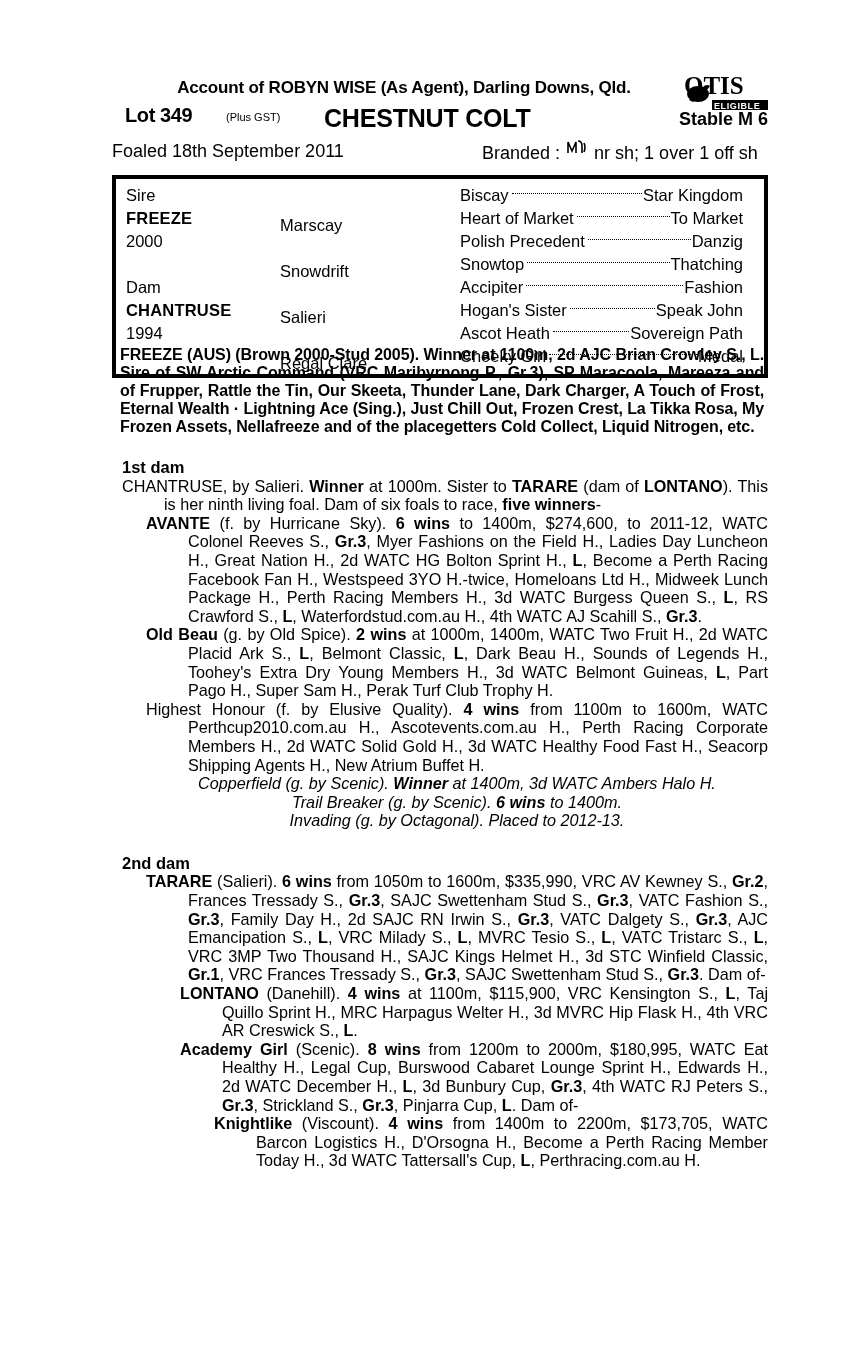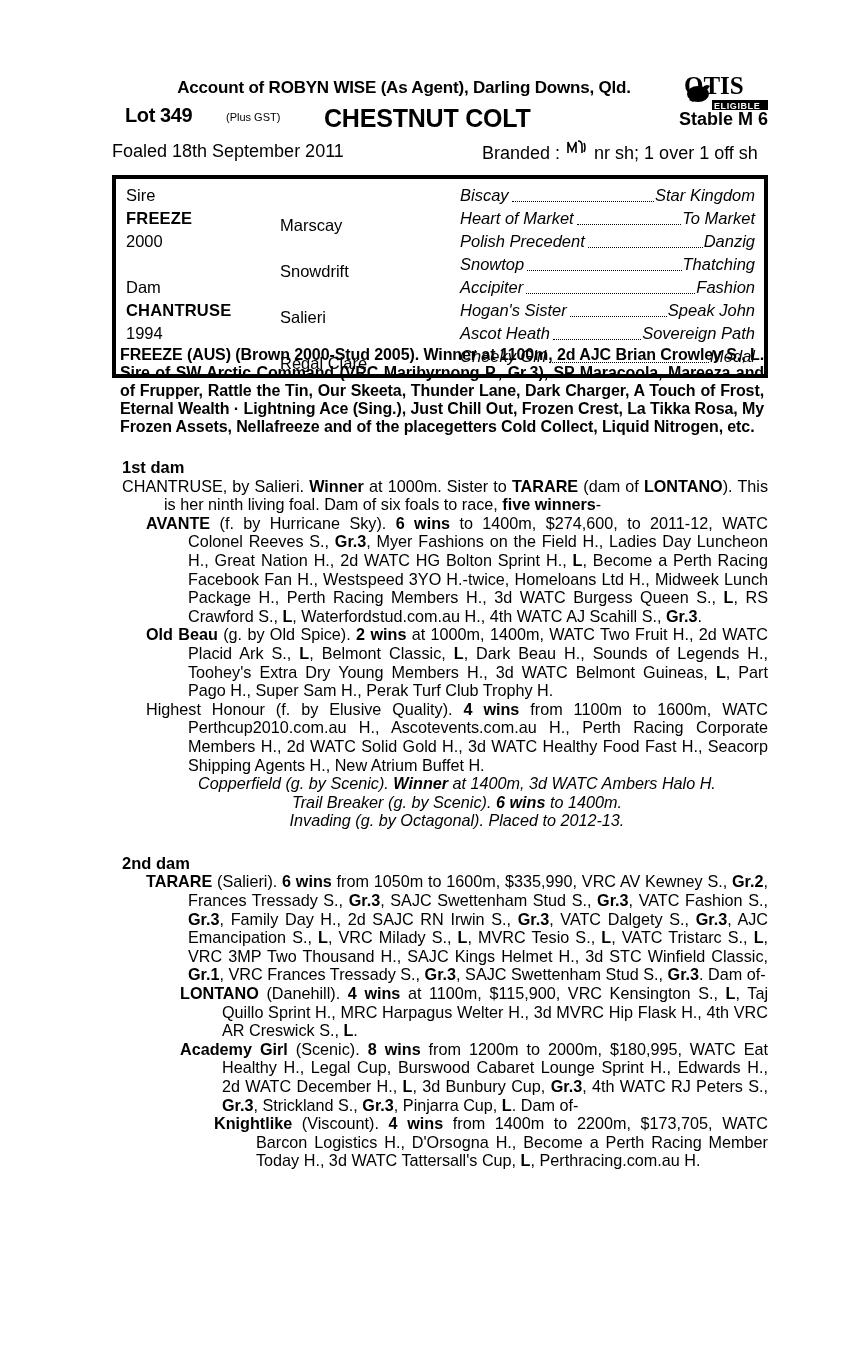--- a/index.html
+++ b/index.html
@@ -120,21 +120,21 @@
     padding: 5px 0 6px 0;
   }
   .ped-row {
     display: flex;
     height: 23px;
     line-height: 23px;
     font-size: 16.5px;
   }
   .c1 { width: 164px; padding-left: 10px; box-sizing: border-box; }
   .c2 { width: 180px; box-sizing: border-box; margin-top: 30px; }
-  .c3 { flex: 1; padding-right: 9px; box-sizing: border-box; display: flex; align-items: flex-end; font-style: italic; }
+  .c3 { flex: 1; padding-right: 21px; box-sizing: border-box; display: flex; align-items: center; }
   .c1.bold, .c2.bold { font-weight: bold; letter-spacing: 0.2px; }
   .dotline {
     flex: 1;
     border-bottom: 1.5px dotted #000;
     margin: 0 1px 5px 3px;
     min-width: 6px;
   }
   .c3 .nm { white-space: nowrap; }
   .c3 .pt { white-space: nowrap; }
   

